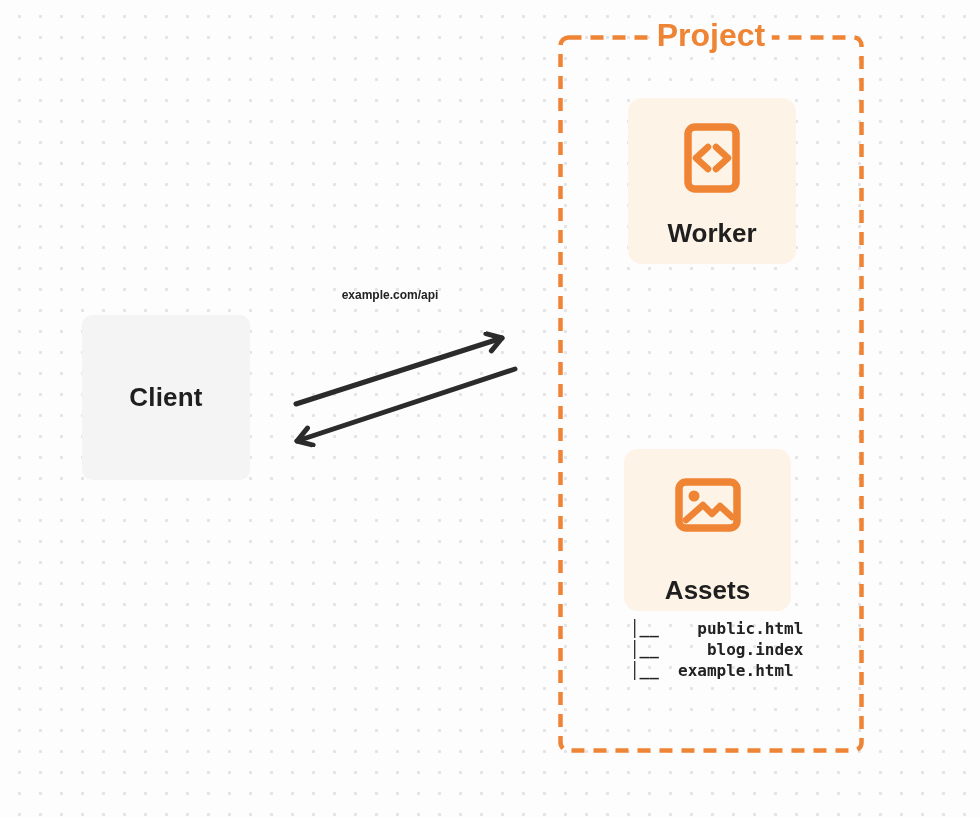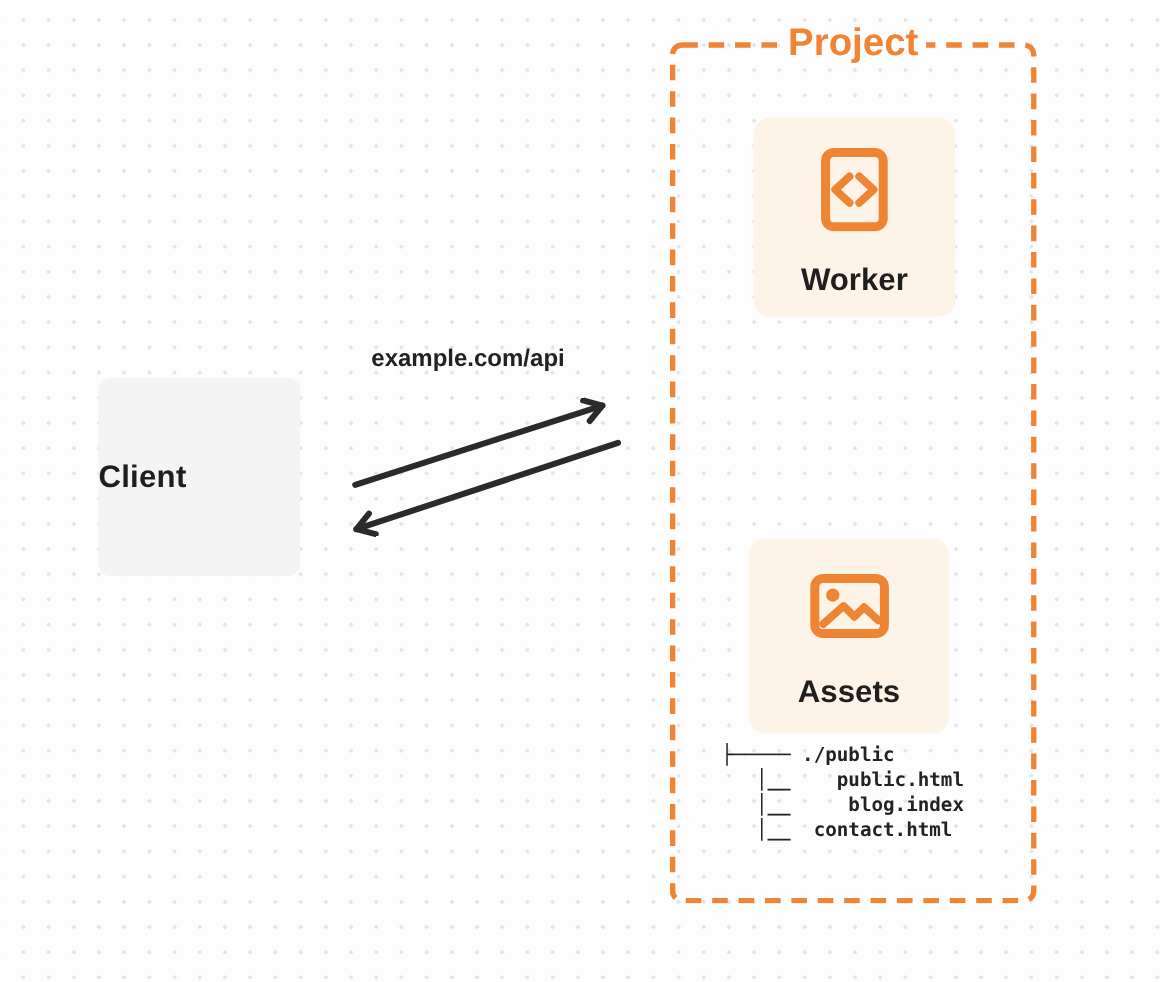--- a/index.html
+++ b/index.html
@@ -16,32 +16,32 @@
     color: #1F1F1F;
   }
 
   
   .client-box {
     position: absolute;
     left: 82px; top: 315px;
     width: 168px; height: 165px;
     background: #F4F4F5;
     border-radius: 10px;
-    display: flex; align-items: center; justify-content: flex-start;
+    display: flex; align-items: center; justify-content: center;
   }
   .client-box .label {
     font-size: 26px; font-weight: 700; letter-spacing: 0.2px;
   }
 
   
   .request-label {
     position: absolute;
     left: 270px; top: 288px; width: 240px;
     text-align: center;
-    font-size: 20px; font-weight: 700; color: #222;
+    font-size: 12px; font-weight: 700; color: #222;
     white-space: nowrap;
   }
 
   
   .arrows {
     position: absolute; left: 0; top: 0;
     pointer-events: none;
   }
 
   
@@ -69,21 +69,21 @@
     position: absolute;
     background: #FDF3E7;
     border-radius: 14px;
     display: flex; flex-direction: column; align-items: center;
   }
   .card-worker { left: 70px; top: 63px; width: 168px; height: 166px; }
   .card-worker .icon { margin-top: 25px; }
   .card-worker .label { margin-top: 25px; }
   .card-assets { left: 66px; top: 414px; width: 167px; height: 162px; }
   .card-assets .icon { margin-top: 29px; }
-  .card-assets .label { margin-top: 29px; }
+  .card-assets .label { margin-top: 43px; }
   .card .label { font-size: 26px; font-weight: 700; color: #1F1F1F; }
 
   
   .file-tree {
     position: absolute;
     left: 43px; top: 583px;
     font-family: "DejaVu Sans Mono", monospace;
     font-size: 16px; font-weight: 600;
     line-height: 21px;
     color: #222;
@@ -129,20 +129,19 @@
     <div class="card card-assets">
       <svg class="icon" width="66" height="54" viewBox="0 0 66 54">
         <rect x="4" y="4" width="58" height="46" rx="7" fill="none" stroke="#EE8434" stroke-width="7.5"></rect>
         <circle cx="19" cy="18" r="5.5" fill="#EE8434"></circle>
         <polyline points="11,42 28,27 37,36 45,28 57,39" fill="none" stroke="#EE8434" stroke-width="6.5" stroke-linecap="round" stroke-linejoin="round"></polyline>
       </svg>
       <div class="label">Assets</div>
     </div>
 
     <div class="file-tree">
-      <div class="tree-line">├───── ./public</div>
       <div class="tree-line">   │__    public.html</div>
       <div class="tree-line">   │__     blog.index</div>
-      <div class="tree-line">   │__  contact.html</div>
+      <div class="tree-line">   │__  example.html</div>
     </div>
   </div>
 
 </div>
 
 </body></html>

